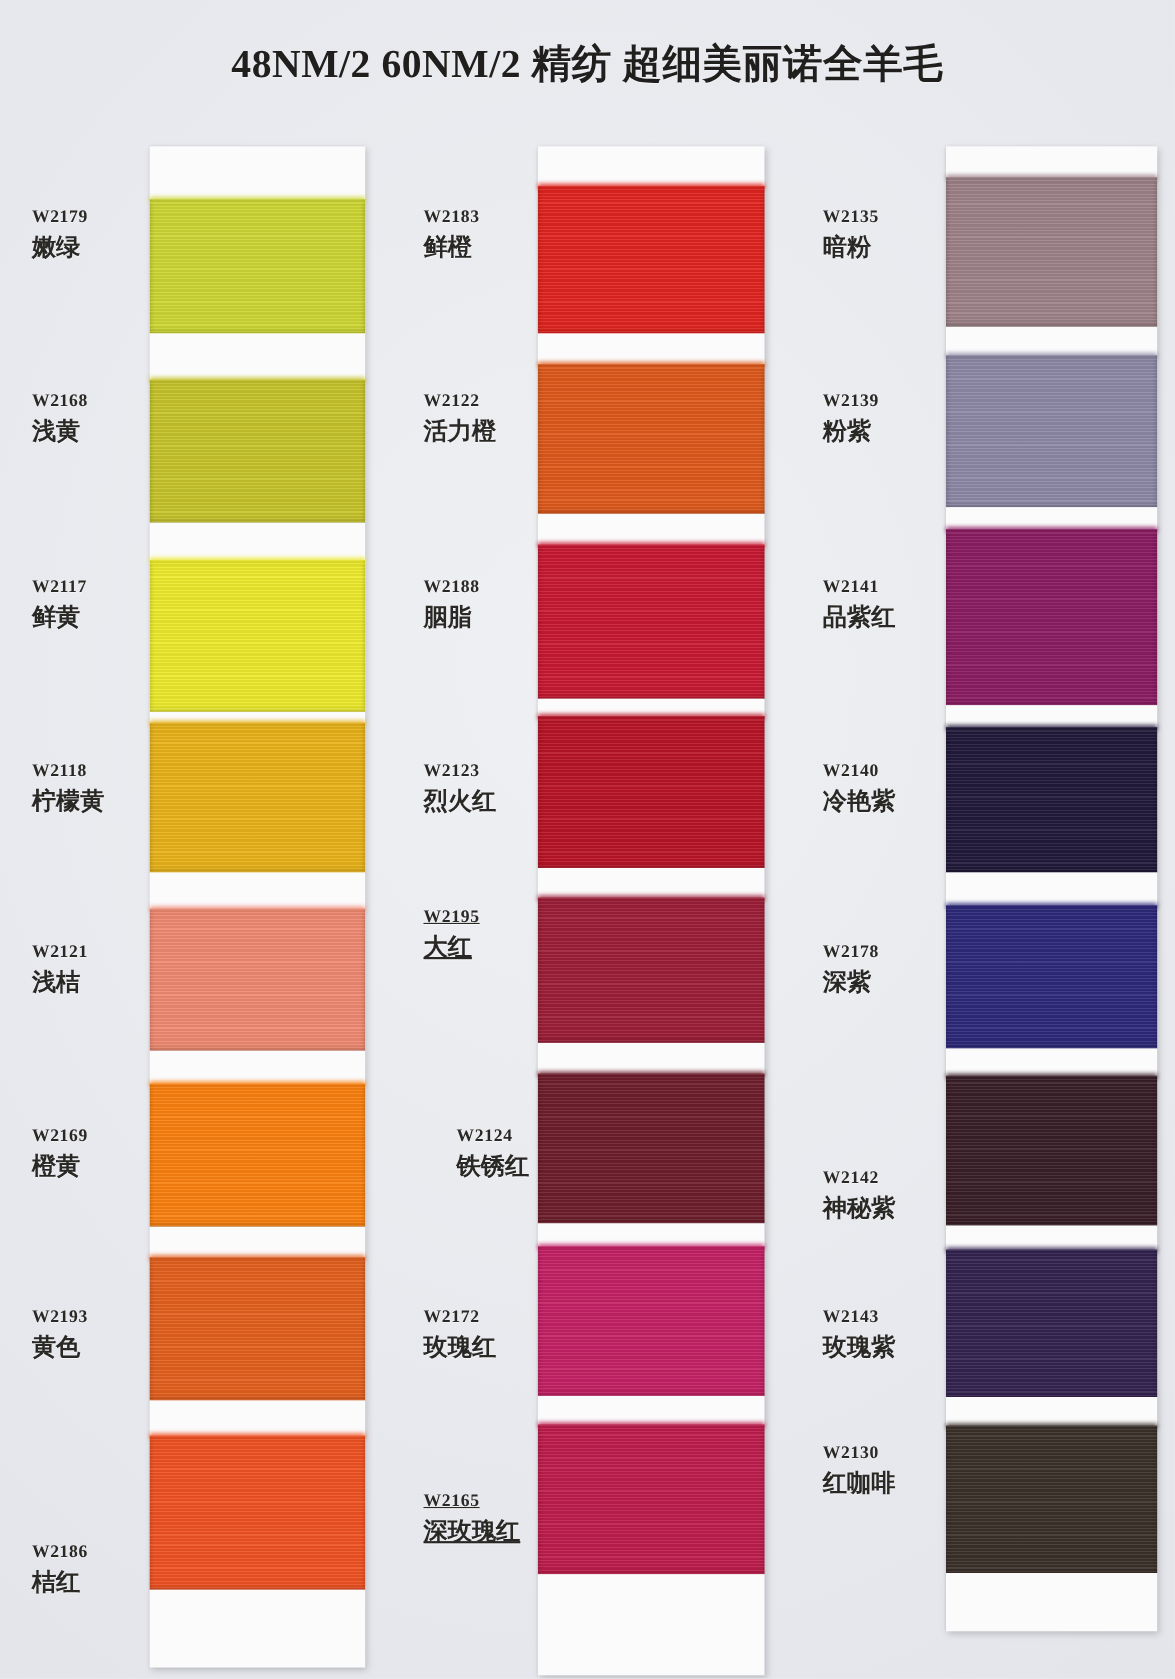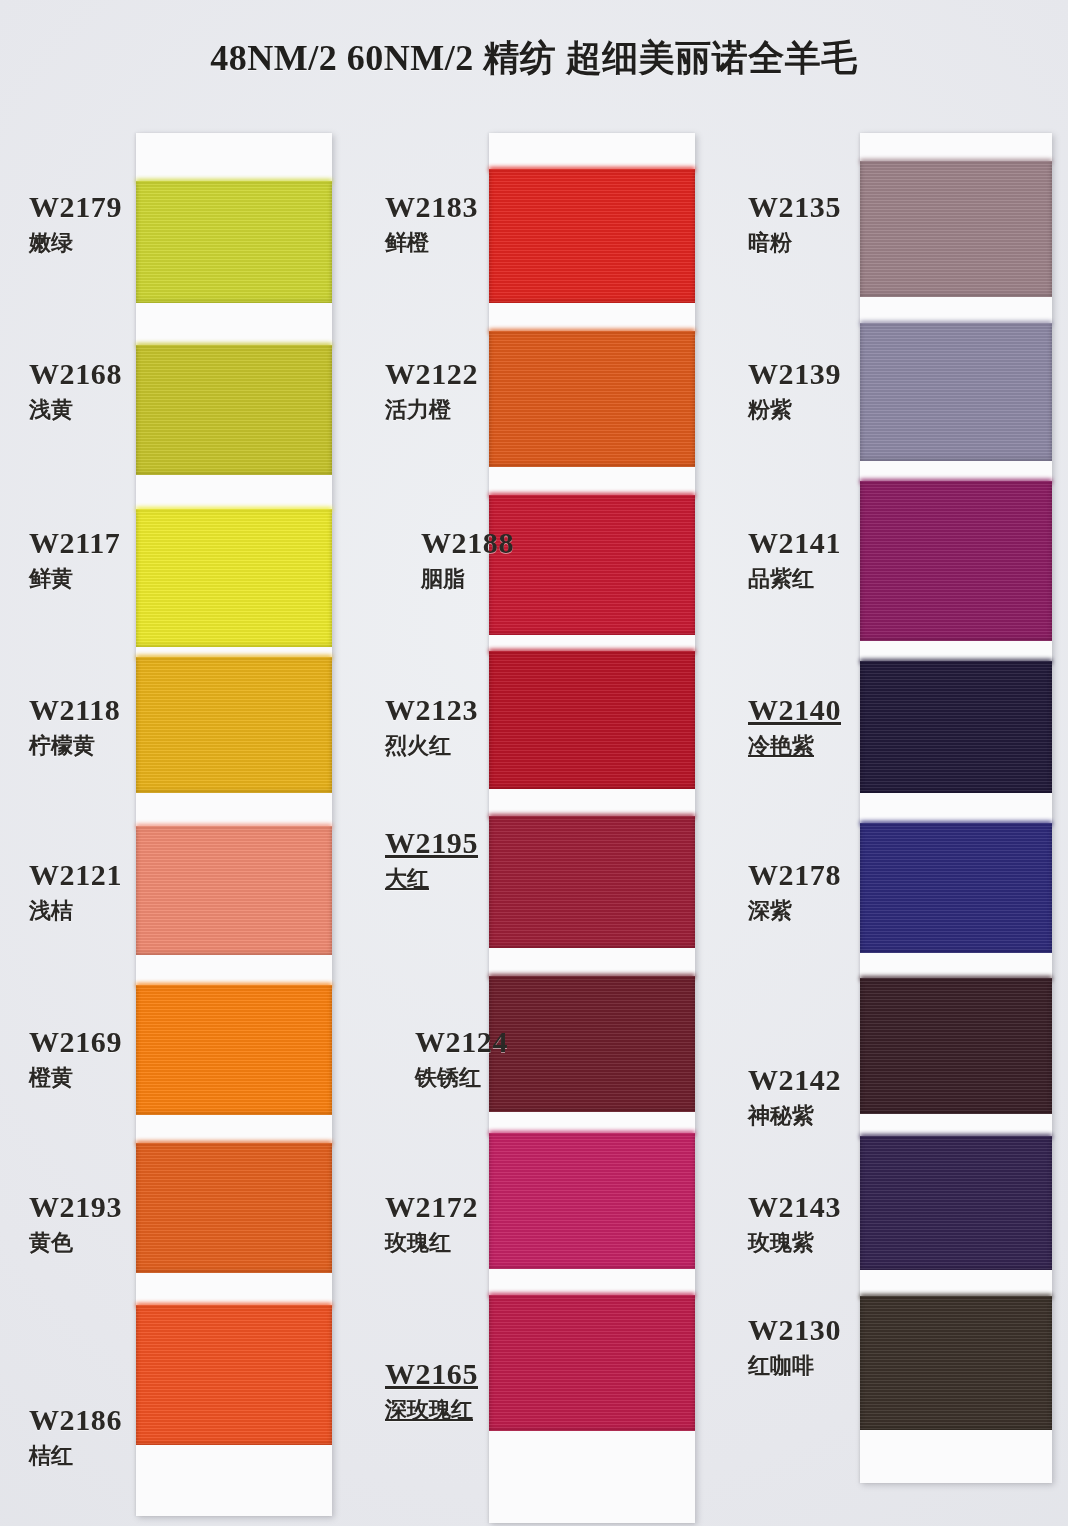--- a/index.html
+++ b/index.html
@@ -88,21 +88,21 @@
   .label {
     position: absolute;
     text-align: left;
     color: #2a2825;
     font-family: "Liberation Serif", "DejaVu Serif", serif;
     line-height: 1.25;
     text-shadow: 0 1px 0 rgba(255,255,255,0.5);
   }
   .label .code {
     display: block;
-    font-size: 30px;
+    font-size: 16px;
     font-weight: bold;
     letter-spacing: 0.6px;
     white-space: nowrap;
   }
   .label .name {
     display: block;
     font-size: 22px;
     font-weight: bold;
     margin-top: 3px;
     white-space: nowrap;
@@ -174,21 +174,21 @@
       <div class="swatch" style="top: 1162px; height: 136px; background: rgb(189, 29, 76);"></div>
     </div>
     <div class="label" style="top: 55px;">
       <span class="code">W2183</span>
       <span class="name">鲜橙</span>
     </div>
     <div class="label" style="top: 222px;">
       <span class="code">W2122</span>
       <span class="name">活力橙</span>
     </div>
-    <div class="label" style="top: 391px; margin-left: 36px;">
+    <div class="label" style="top: 391px;">
       <span class="code">W2188</span>
       <span class="name">胭脂</span>
     </div>
     <div class="label" style="top: 558px;">
       <span class="code">W2123</span>
       <span class="name">烈火红</span>
     </div>
     <div class="label" style="top: 691px; text-decoration: underline;">
       <span class="code">W2195</span>
       <span class="name">大红</span>
@@ -222,21 +222,21 @@
       <span class="name">暗粉</span>
     </div>
     <div class="label" style="top: 222px;">
       <span class="code">W2139</span>
       <span class="name">粉紫</span>
     </div>
     <div class="label" style="top: 391px;">
       <span class="code">W2141</span>
       <span class="name">品紫红</span>
     </div>
-    <div class="label" style="top: 558px; text-decoration: underline;">
+    <div class="label" style="top: 558px;">
       <span class="code">W2140</span>
       <span class="name">冷艳紫</span>
     </div>
     <div class="label" style="top: 723px;">
       <span class="code">W2178</span>
       <span class="name">深紫</span>
     </div>
     <div class="label" style="top: 890px; margin-top: 38px;">
       <span class="code">W2142</span>
       <span class="name">神秘紫</span>

